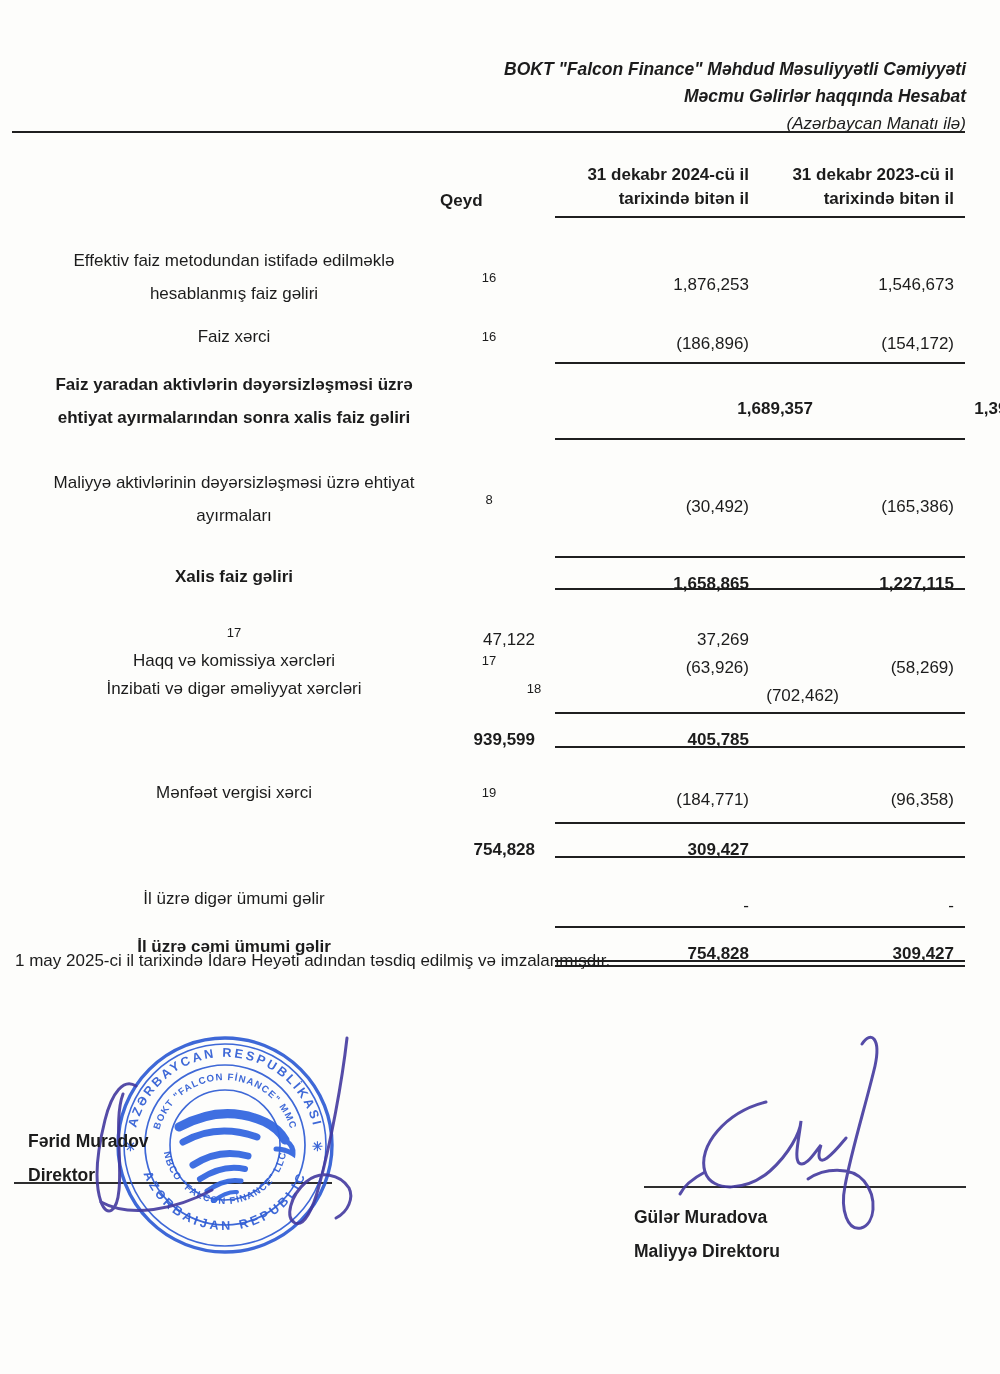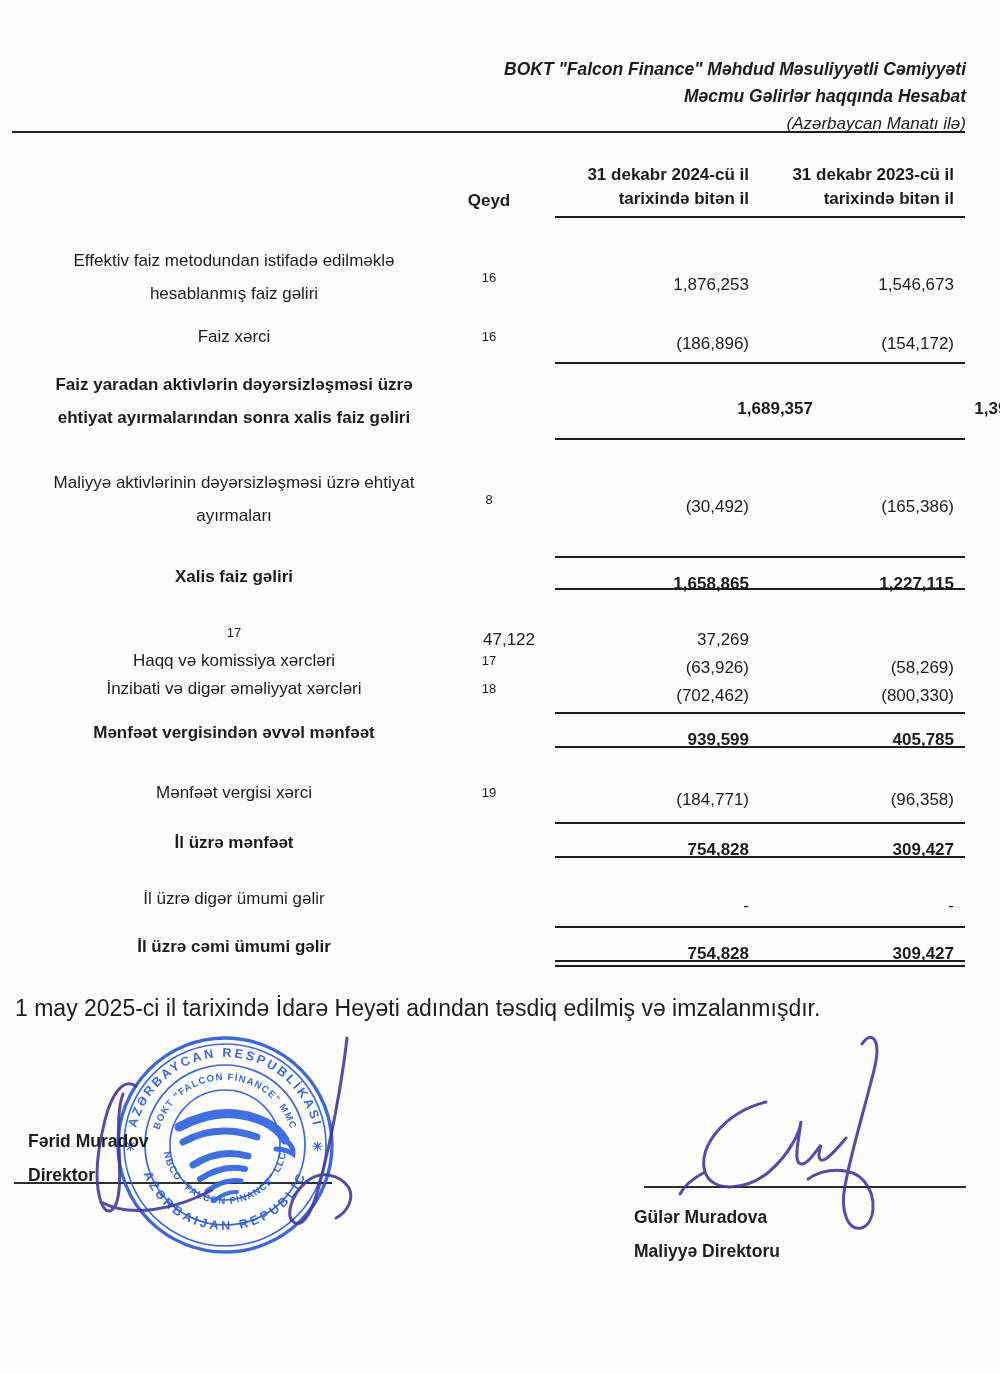--- a/index.html
+++ b/index.html
@@ -16,28 +16,28 @@
   .top-rule { position:absolute; top:131px; left:12px; width:953px; border-top:2.6px solid #1f1f1f; }
 
   
   .fin-table { position:absolute; top:160px; left:28px; width:929px; }
   .trow { display:grid; grid-template-columns:412px 98px 214px 205px; align-items:center; }
   .trow .lbl  { font-size:17px; line-height:33px; text-align:center; }
   .trow .note { font-size:13px; text-align:center; }
   .trow .val  { font-size:17px; text-align:right; padding-right:3px;margin-top:16px; }
   .trow.bold .lbl, .trow.bold .val { font-weight:700; }
   .headrow { display:grid; grid-template-columns:412px 98px 214px 205px; align-items:end; height:56px; padding-bottom:5px; }
-  .headrow .note { font-size:17px; font-weight:700; text-align:center; }
+  .headrow .note { font-size:17px; font-weight:700; text-align:left; }
   .headrow .val { font-size:17px; font-weight:700; text-align:right; line-height:24px; padding-right:3px; }
   .vrule { margin-left:527px; width:410px; border-top:2.2px solid #1f1f1f; }
   .vrule.thick { border-top-width:2.6px; }
   .vrule.dbl { height:7px; border-top:2.4px solid #1f1f1f; border-bottom:2.4px solid #1f1f1f; }
 
   
-  .approval { position:absolute; top:995px; left:15px; font-size:23px; }
+  .approval { position:absolute; top:951px; left:15px; font-size:17px; }
   .sig-line { position:absolute; border-top:2px solid #2e2e2e; }
   .sig-line.left  { top:1182px; left:14px;  width:318px; }
   .sig-line.right { top:1186px; left:644px; width:322px; }
   .signatory { position:absolute; font-size:17.5px; font-weight:700; line-height:34px; }
   .signatory.left  { top:1124px; left:28px; }
   .signatory.right { top:1200px; left:634px; }
   .stamp-svg { position:absolute; top:1015px; left:95px; width:260px; height:260px; }
   .ink-svg { position:absolute; top:0; left:0; width:1000px; height:1374px; pointer-events:none; }
 </style>
 </head>
@@ -111,46 +111,44 @@
       <div class="note">17</div>
       <div class="val">47,122</div>
       <div class="val">37,269</div>
     </div>
     <div class="trow" style="height:28px;">
       <div class="lbl">Haqq və komissiya xərcləri</div>
       <div class="note">17</div>
       <div class="val">(63,926)</div>
       <div class="val">(58,269)</div>
     </div>
-    <div class="trow" style="height:28px;">
+    <div class="trow" style="height:28px;gap:45px;">
       <div class="lbl">İnzibati və digər əməliyyat xərcləri</div>
       <div class="note">18</div>
       <div class="val">(702,462)</div>
       <div class="val">(800,330)</div>
     </div>
 
     <div class="vrule" style="margin-top:14px;"></div>
     <div class="trow bold" style="height:32px;">
-      <div class="lbl">Mənfəət vergisindən əvvəl mənfəət</div>
       <div class="note"></div>
       <div class="val">939,599</div>
       <div class="val">405,785</div>
     </div>
     <div class="vrule"></div>
 
     <div class="trow" style="margin-top:26px; height:30px;">
       <div class="lbl">Mənfəət vergisi xərci</div>
       <div class="note">19</div>
       <div class="val">(184,771)</div>
       <div class="val">(96,358)</div>
     </div>
 
     <div class="vrule" style="margin-top:18px;"></div>
     <div class="trow bold" style="height:32px;">
-      <div class="lbl">İl üzrə mənfəət</div>
       <div class="note"></div>
       <div class="val">754,828</div>
       <div class="val">309,427</div>
     </div>
     <div class="vrule"></div>
 
     <div class="trow" style="margin-top:22px; height:30px;">
       <div class="lbl">İl üzrə digər ümumi gəlir</div>
       <div class="note"></div>
       <div class="val">-</div>

